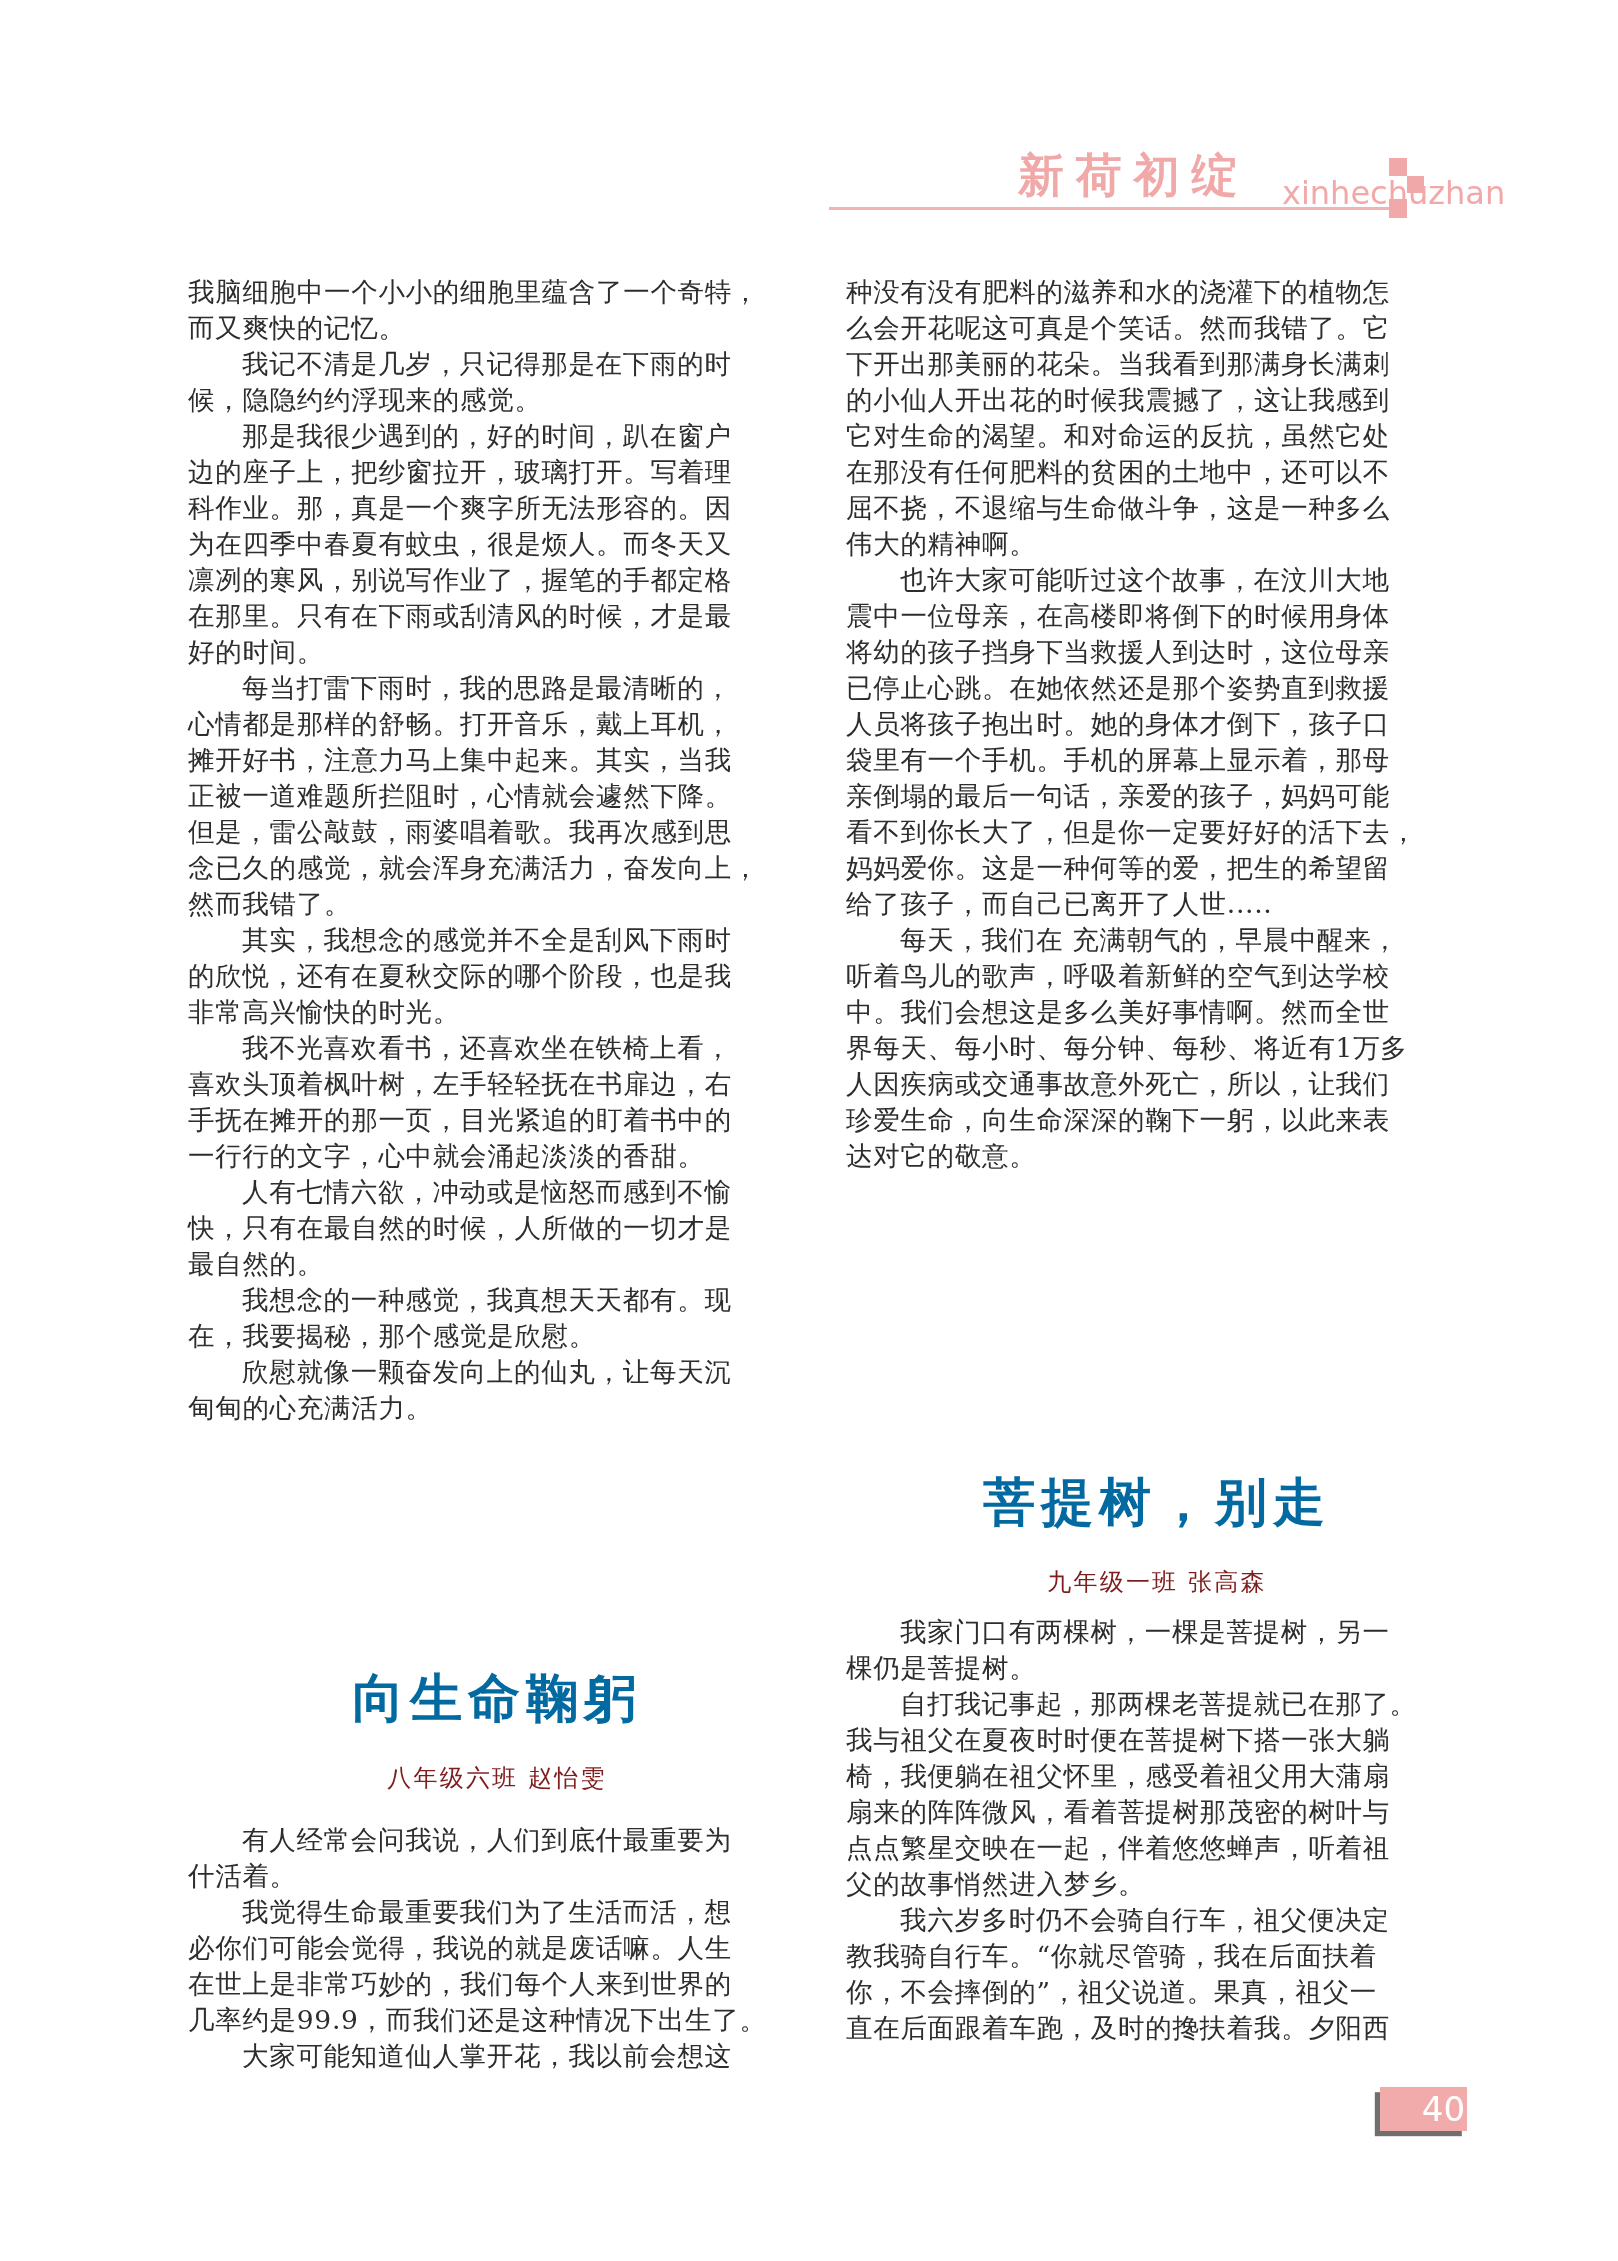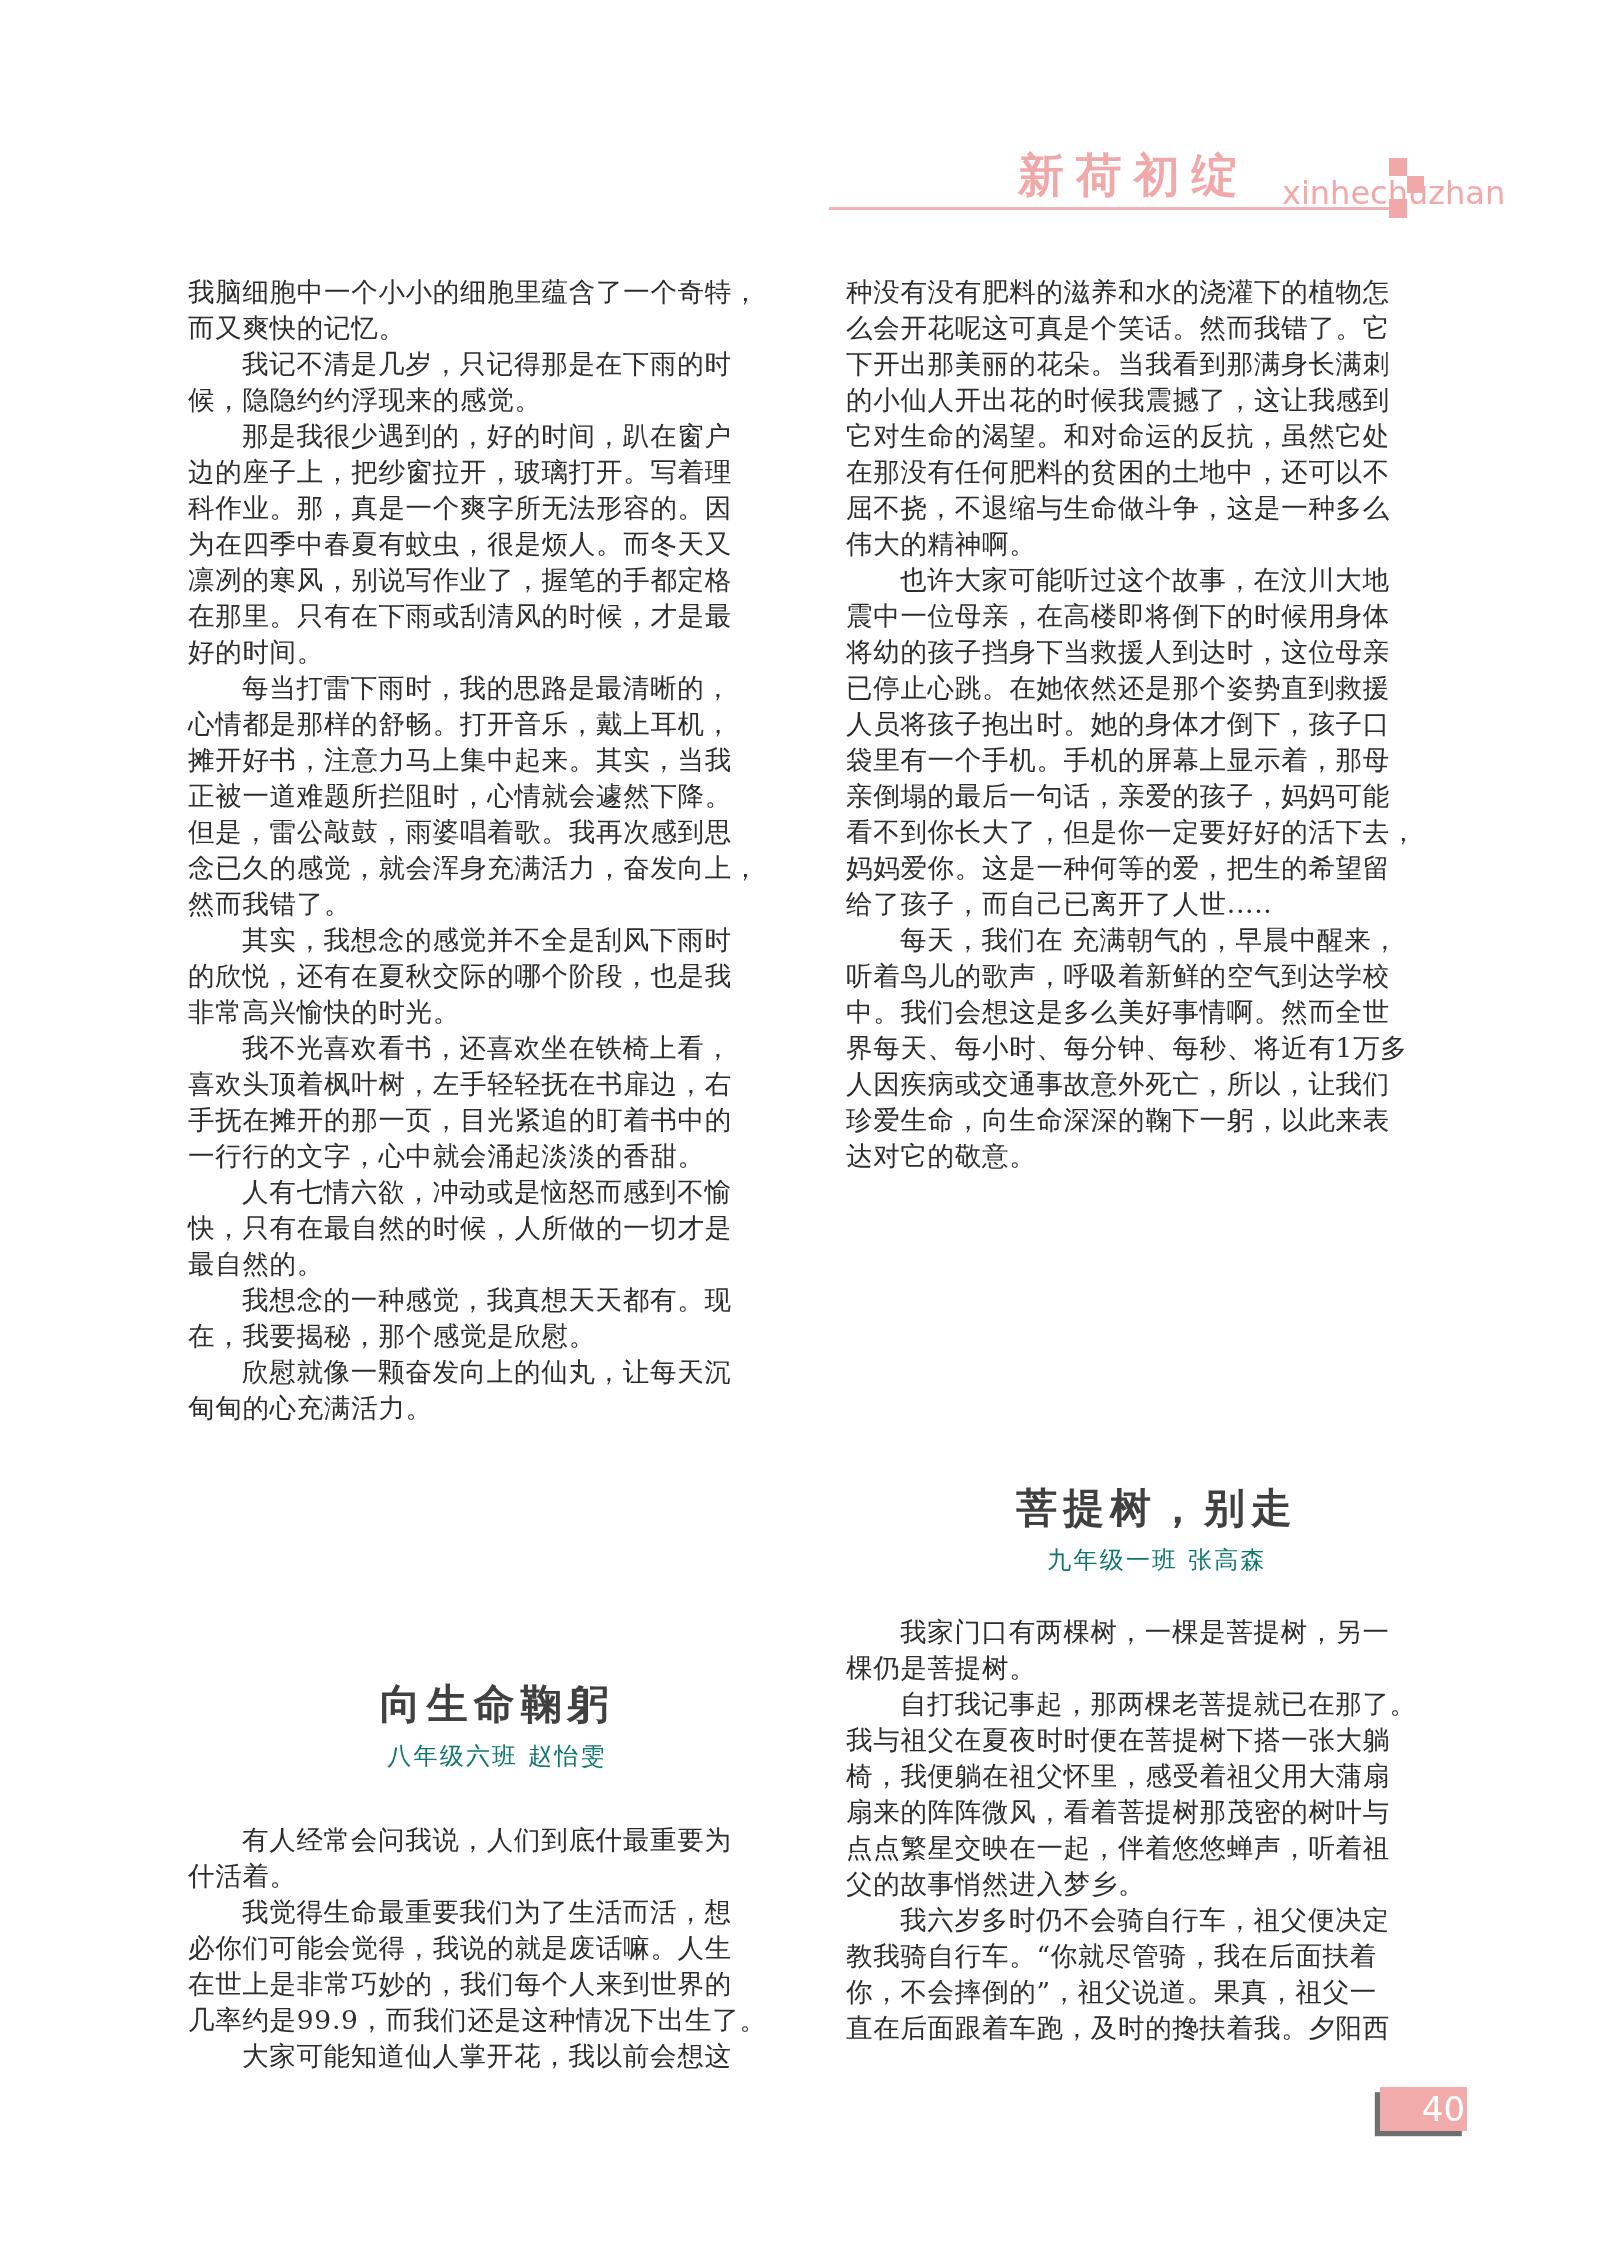--- a/index.html
+++ b/index.html
@@ -43,25 +43,25 @@
   .col-right{left:846px;width:622px;}
   .col-left-1{top:274px;}
   .col-left-2{top:1822px;}
   .col-right-1{top:274px;}
   .col-right-2{top:1614px;}
   
   .title-block{position:absolute;text-align:center;}
   .title-block-1{left:188px;top:1669px;width:618px;}
   .title-block-2{left:846px;top:1473px;width:622px;}
   .essay-title{
-    margin:13px;font-size:41px;font-weight:bold;line-height:1.1;
-    letter-spacing:5.9px;color:#404040;
+    margin:0;font-size:52px;font-weight:bold;line-height:1.1;
+    letter-spacing:5.9px;color:#0369a1;
   }
   .essay-byline{
-    margin-top:3px;font-size:24px;letter-spacing:2.2px;color:#0f766e;
+    margin-top:36px;font-size:24px;letter-spacing:2.2px;color:#7f1d1d;
   }
   
   .page-number-box{
     position:absolute;left:1380px;top:2087px;width:47px;height:44px;
     background:#f2abab;
     box-shadow:-5.2px 5.2px 0 0 #6f6f6f;
     display:flex;align-items:center;justify-content:center;
     font-family:"DejaVu Sans","Liberation Sans",sans-serif;
     font-size:34px;color:#ffffff;padding-left:40px;
   }

